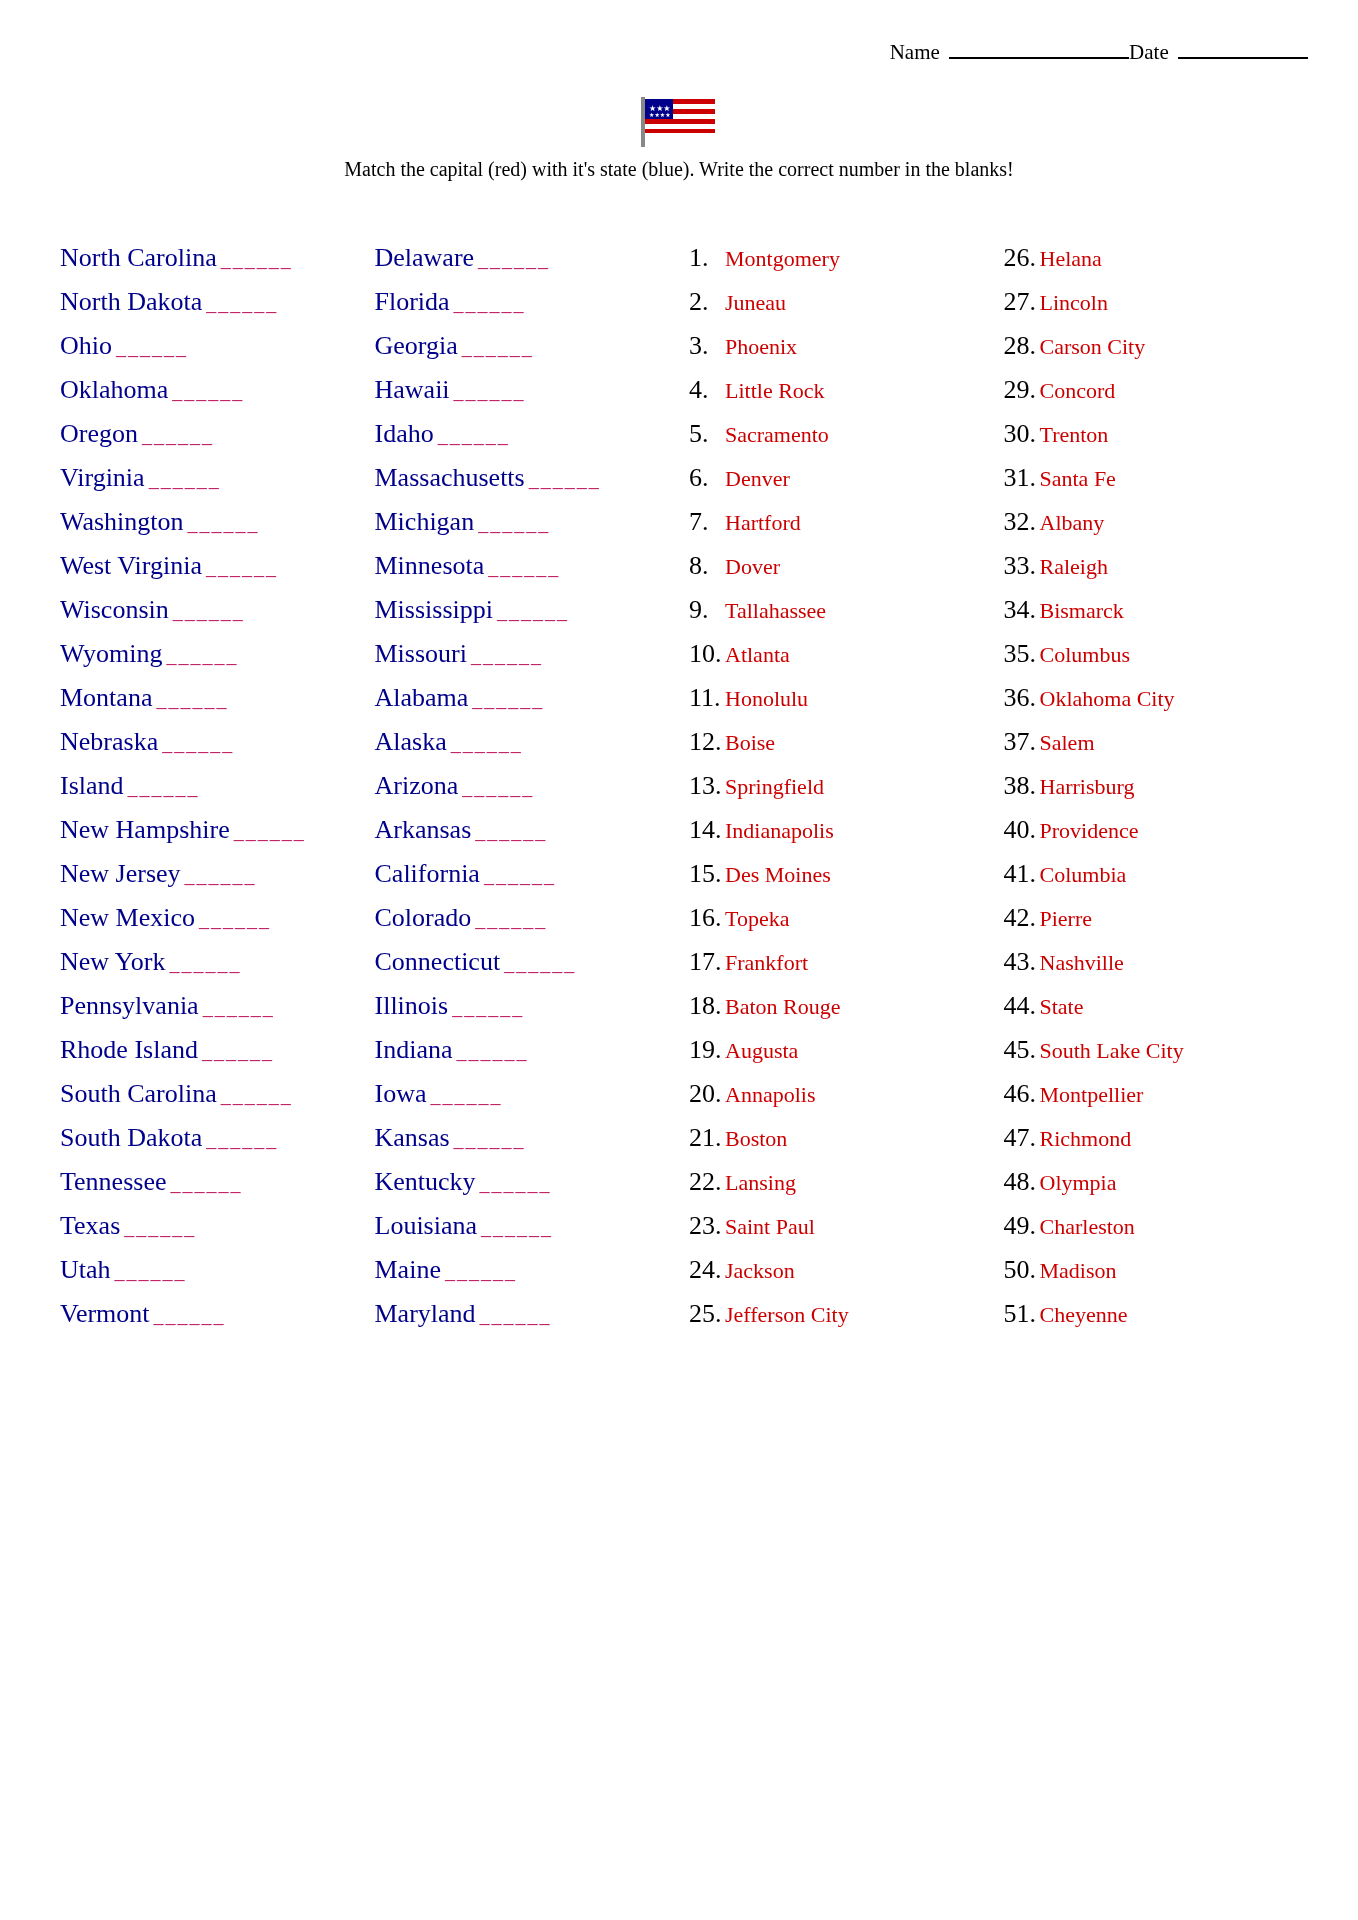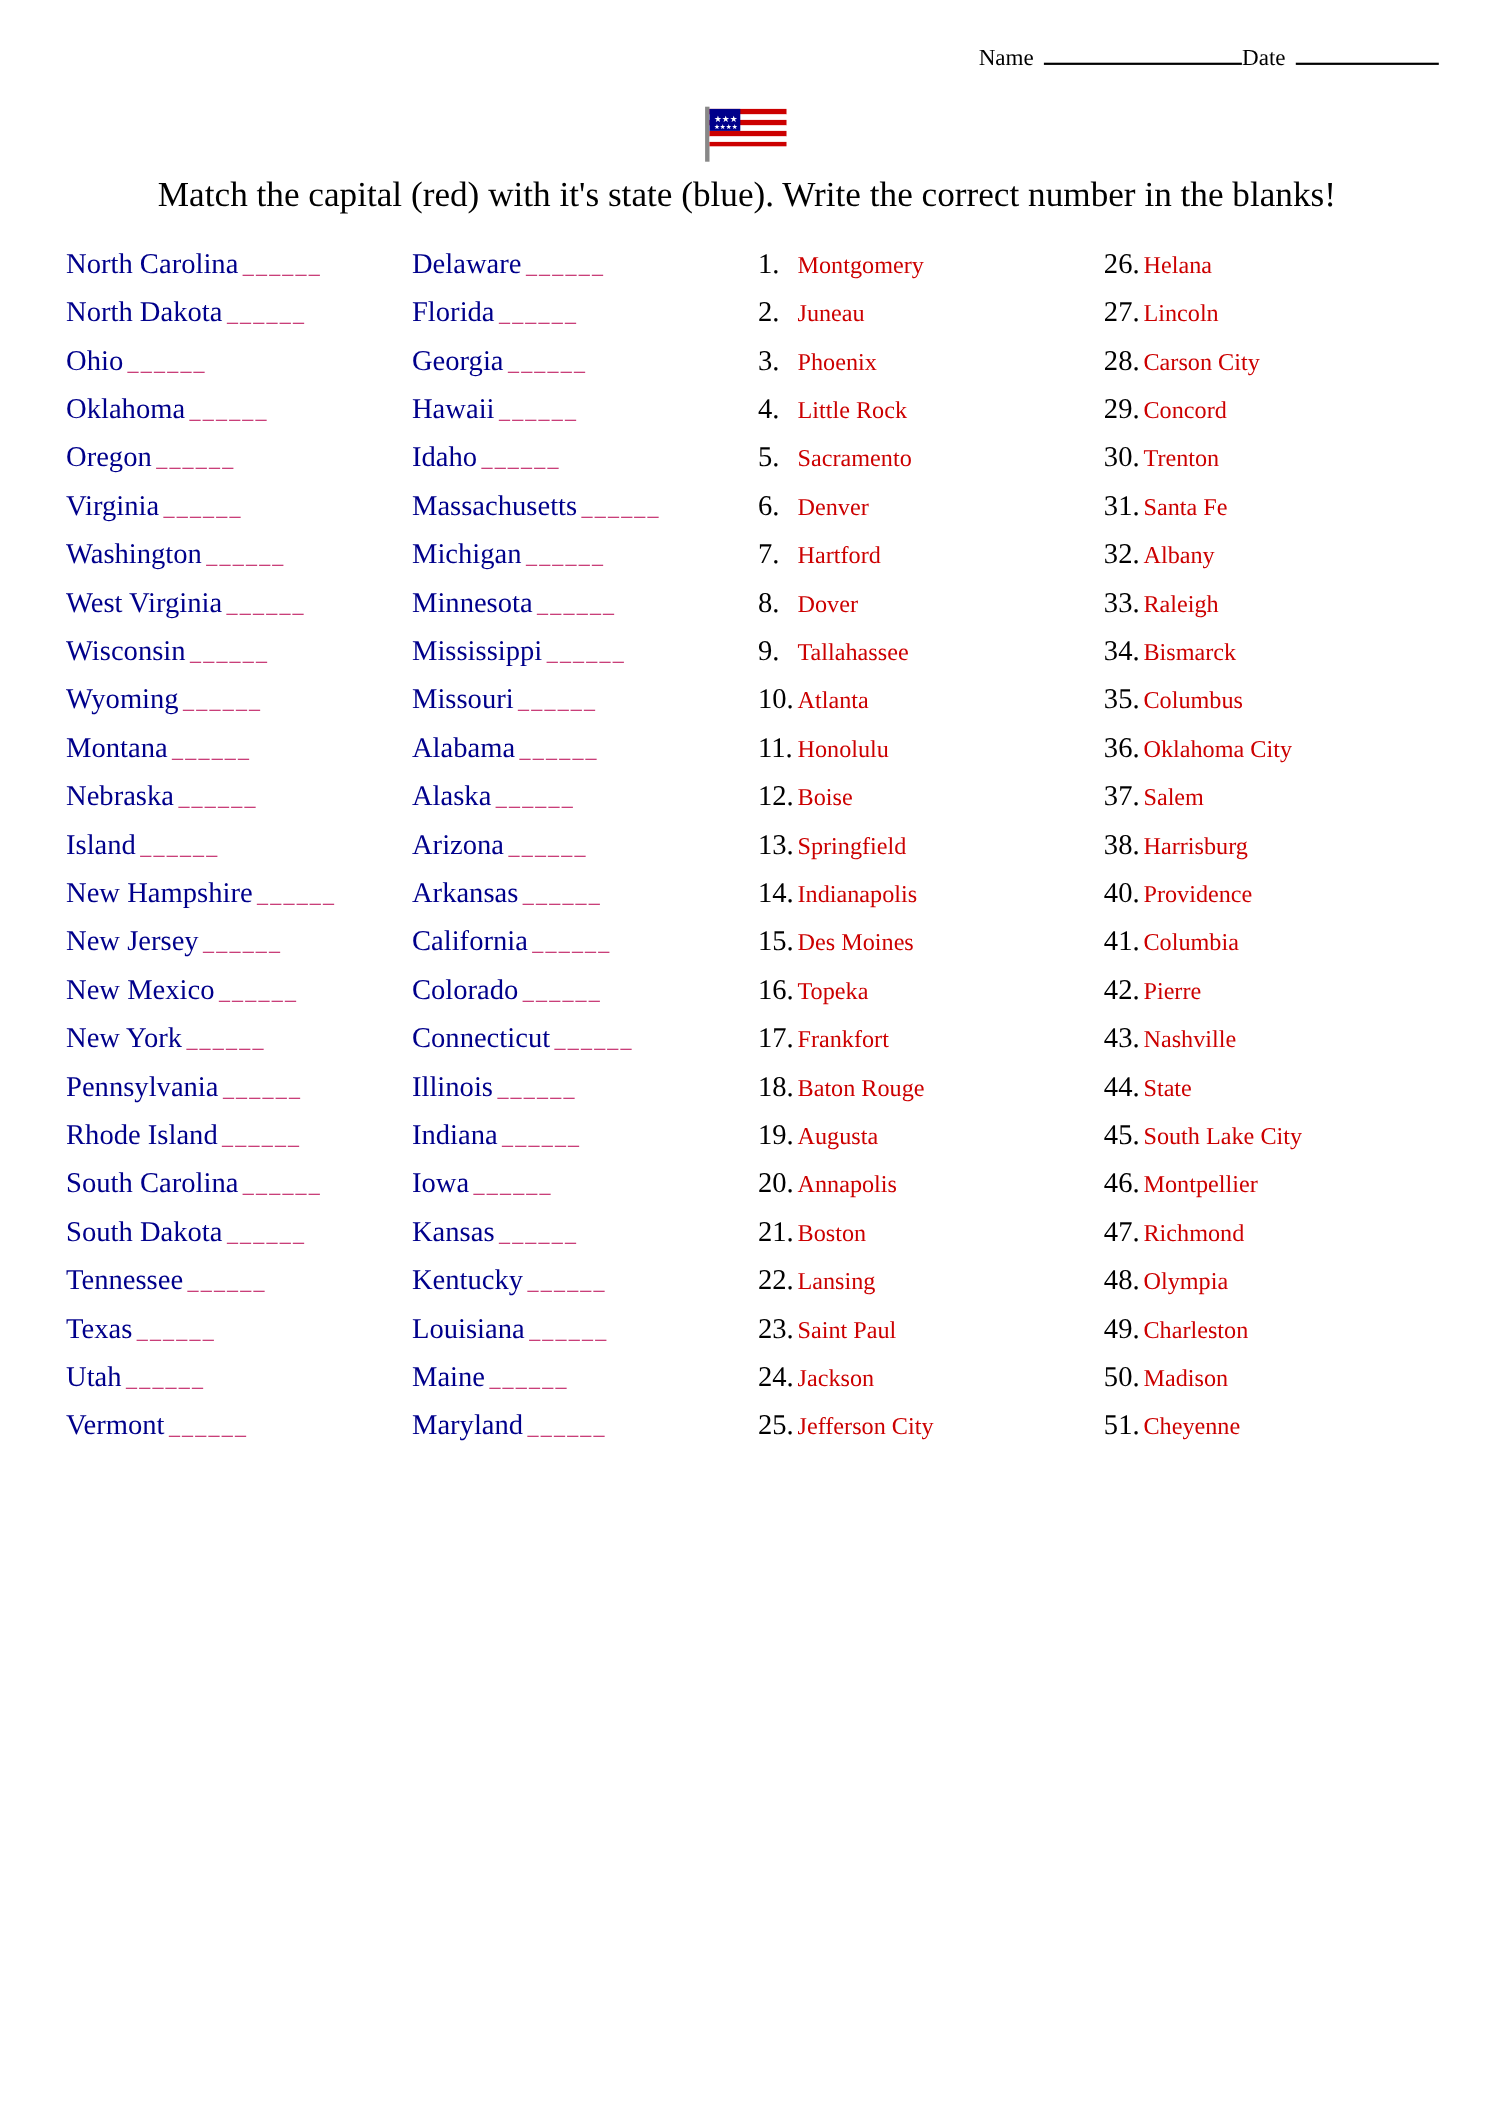--- a/index.html
+++ b/index.html
@@ -32,33 +32,34 @@
       width: 80px;
       height: 55px;
     }
     .title-text {
       font-size: 72px;
       font-family: 'Comic Sans MS', cursive;
       color: #000;
       font-weight: normal;
     }
     .subtitle {
-      font-size: 32px;
+      font-size: 20px;
       color: #000;
       margin-top: 8px;
       text-align: center;
     }
     .main-content {
       display: grid;
       grid-template-columns: 1fr 1fr 1fr 1fr;
       gap: 0;
       margin-top: 30px;
     }
     .column {
       padding: 0 10px;
+      margin-top: 32px;
     }
     .list-item {
       display: flex;
       align-items: baseline;
       margin-bottom: 14px;
       font-size: 26px;
       white-space: nowrap;
     }
     .state-name {
       color: #00008B;

